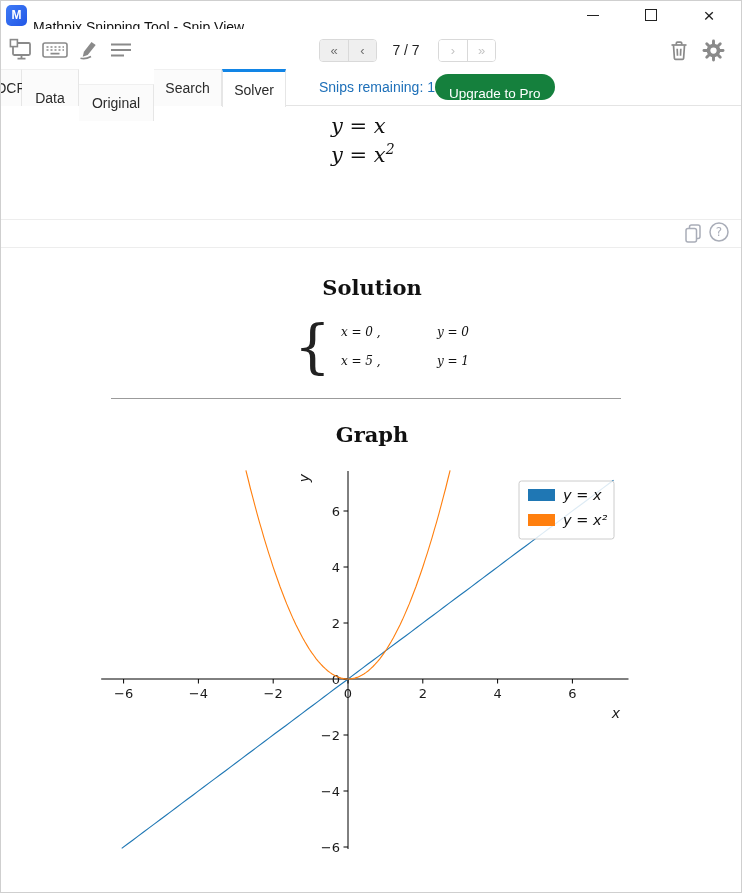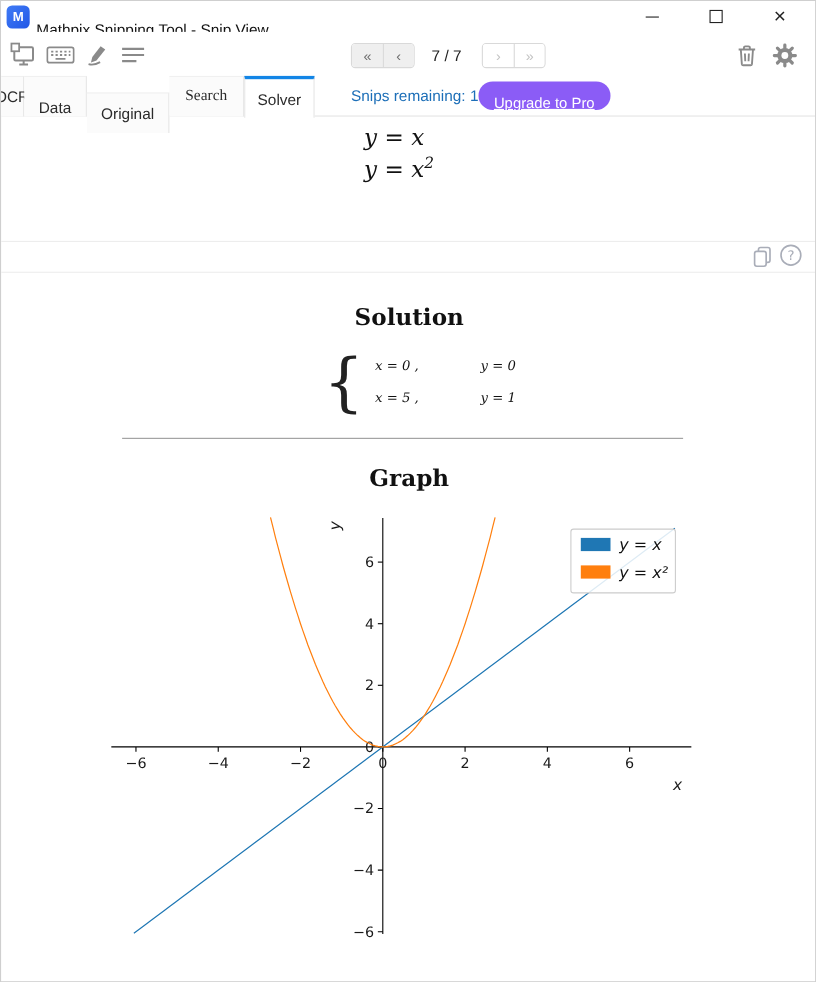--- a/index.html
+++ b/index.html
@@ -33,25 +33,25 @@
   .pg-btn { width:28px; height:21px; display:flex; align-items:center; justify-content:center;
             font-size:13px; color:#6f6f6f; background:#efefef; cursor:pointer; }
   .pg-btn + .pg-btn { border-left:1px solid #d9d9d9; }
   .pg-group.disabled .pg-btn { background:#fff; color:#c4c4c4; cursor:default; }
   .page-indicator { position:absolute; top:13px; left:378px; width:54px; text-align:center; font-size:14px; color:#222; }
 
   
   .tabbar { position:absolute; left:0; top:68px; width:100%; height:37px; background:#fff; border-bottom:1px solid #e4e4e4; display:flex; }
   .tab { height:37px; display:flex; align-items:center; justify-content:center; font-size:14px; color:#2b2b2b;
          background:#fbfbfb; border-right:1px solid #e6e6e6; border-top:1px solid #f0f0f0; cursor:pointer; }
-  .tab.t0{ width:21px; } .tab.t1{ width:57px;align-items:flex-end; } .tab.t2{ width:75px;margin-top:15px; } .tab.t3{ width:68px;font-family:Liberation Serif, serif; } .tab.t4{ width:64px; }
+  .tab.t0{ width:21px; } .tab.t1{ width:57px;align-items:flex-end; } .tab.t2{ width:75px;margin-top:15px; } .tab.t3{ width:68px; } .tab.t4{ width:64px; }
   .tab.active { background:#fff; border-top:3px solid #1285e6; border-left:1px solid #e6e6e6; height:38px; margin-bottom:-1px; }
   .snips-label { position:absolute; left:318px; top:78px; font-size:14px; color:#1d6fb8; white-space:nowrap; }
   .upgrade-btn { position:absolute; left:434px; top:73px; height:26px; padding:12px 14px; border:none; border-radius:13px;
-                 background:#8b5cf6; color:#fff; font-size:13.5px; font-family:"Liberation Sans",sans-serif; cursor:pointer;text-decoration:underline; }
+                 background:#15803d; color:#fff; font-size:13.5px; font-family:"Liberation Sans",sans-serif; cursor:pointer; }
 
   
   .math { font-family:"DejaVu Serif","Liberation Serif",serif; font-style:italic; color:#111; }
   .eq1 { position:absolute; left:330px; top:108px; font-size:21px; }
   .eq2 { position:absolute; left:330px; top:140px; font-size:21px; }
   .eq2 sup { font-size:14px; font-style:italic; }
 
   .divider-full { position:absolute; left:0; width:100%; border-top:1px solid #ededed; }
   .d1 { top:218px; } .d2 { top:246px; }
   .action-icon { position:absolute; cursor:pointer; }

